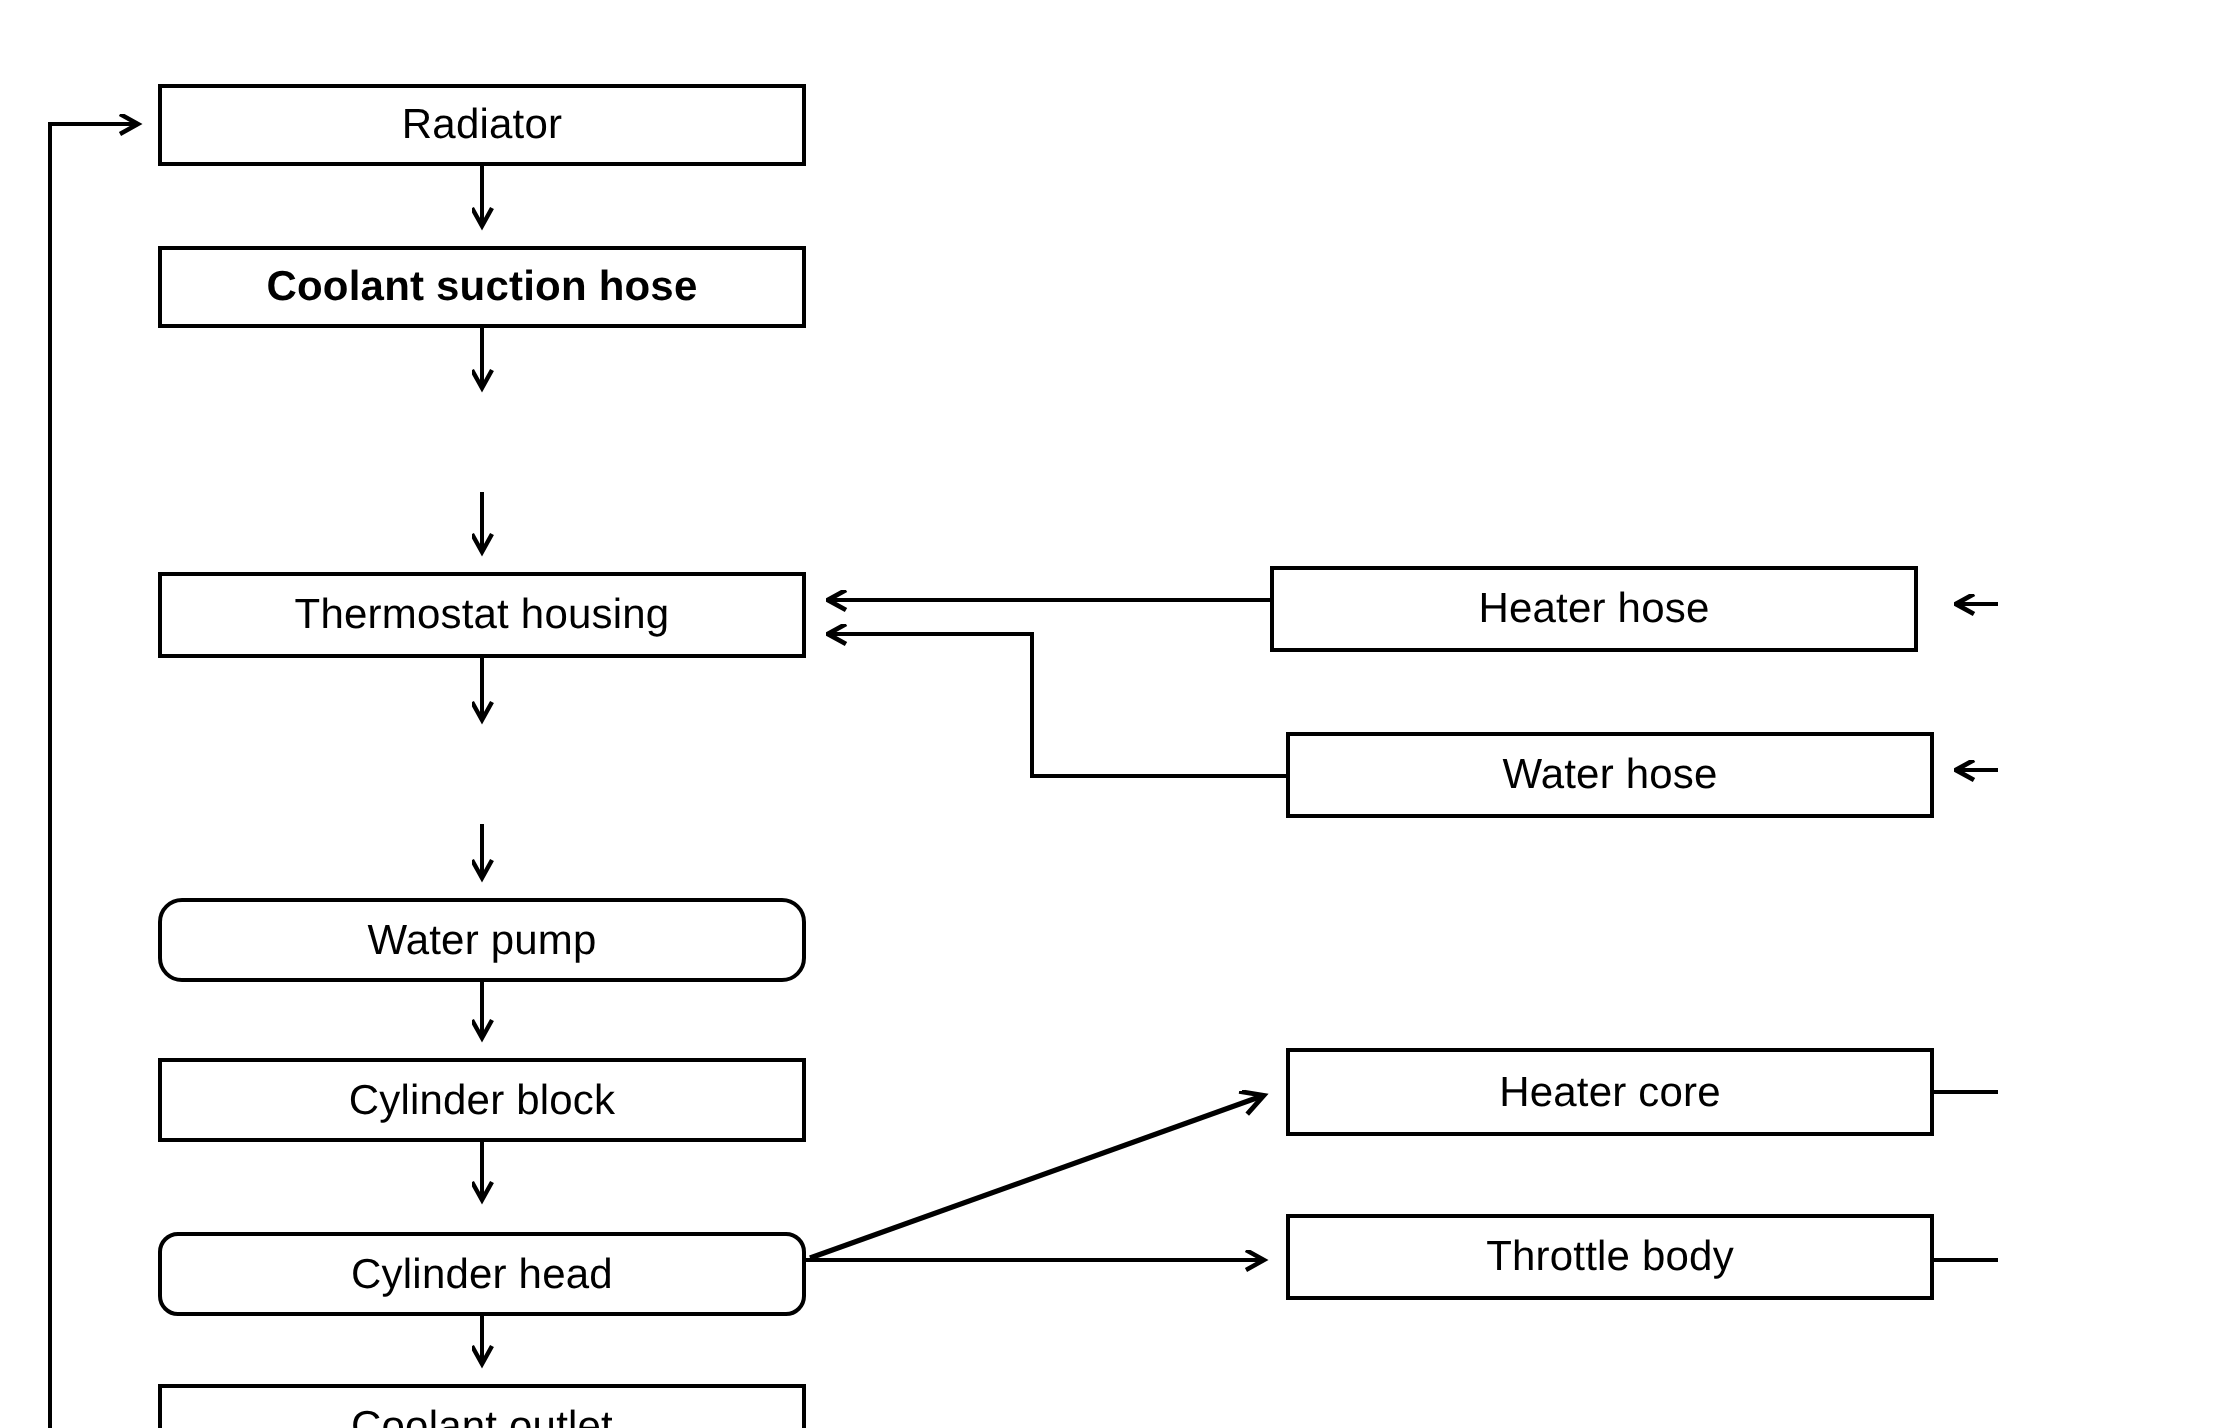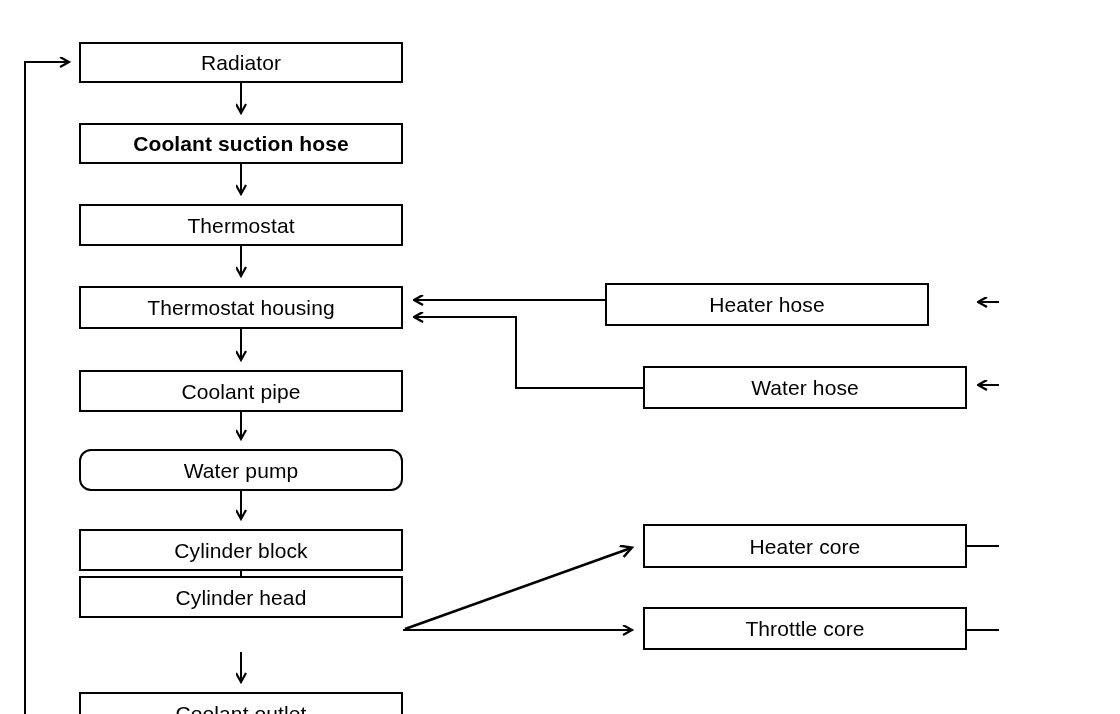--- a/index.html
+++ b/index.html
@@ -95,57 +95,51 @@
   </svg>
 
   <div class="node-box" style="left:79px; top:10px; width:324px; height:41px;">
     <span class="node-label">Radiator</span>
   </div>
 
   <div class="node-box" style="left:79px; top:91px; width:324px; height:41px;font-weight:bold;">
     <span class="node-label">Coolant suction hose</span>
   </div>
 
-  <div class="node-box" style="left:79px; top:172px; width:324px; height:42px;">
-    <span class="node-label">Thermostat</span>
-  </div>
 
   <div class="node-box" style="left:79px; top:254px; width:324px; height:43px;">
     <span class="node-label">Thermostat housing</span>
   </div>
 
-  <div class="node-box" style="left:79px; top:338px; width:324px; height:42px;">
-    <span class="node-label">Coolant pipe</span>
-  </div>
 
   <div class="node-box" style="left:79px; top:417px; width:324px; height:42px;border-radius:12px;">
     <span class="node-label">Water pump</span>
   </div>
 
   <div class="node-box" style="left:79px; top:497px; width:324px; height:42px;">
     <span class="node-label">Cylinder block</span>
   </div>
 
-  <div class="node-box" style="left:79px; top:544px; width:324px; height:42px;">
+  <div class="node-box" style="left:79px; top:584px; width:324px; height:42px;border-radius:10px;">
     <span class="node-label">Cylinder head</span>
   </div>
 
   <div class="node-box" style="left:79px; top:660px; width:324px; height:42px;">
     <span class="node-label">Coolant outlet</span>
   </div>
 
-  <div class="node-box" style="left:605px; top:251px; width:324px; height:43px;text-align:center;">
+  <div class="node-box" style="left:635px; top:251px; width:324px; height:43px;text-align:center;">
     <span class="node-label">Heater hose</span>
   </div>
 
   <div class="node-box" style="left:643px; top:334px; width:324px; height:43px;">
     <span class="node-label">Water hose</span>
   </div>
 
   <div class="node-box" style="left:643px; top:492px; width:324px; height:44px;">
     <span class="node-label">Heater core</span>
   </div>
 
   <div class="node-box" style="left:643px; top:575px; width:324px; height:43px;">
-    <span class="node-label">Throttle core</span>
+    <span class="node-label">Throttle body</span>
   </div>
 
 </div>
 
 </body></html>

